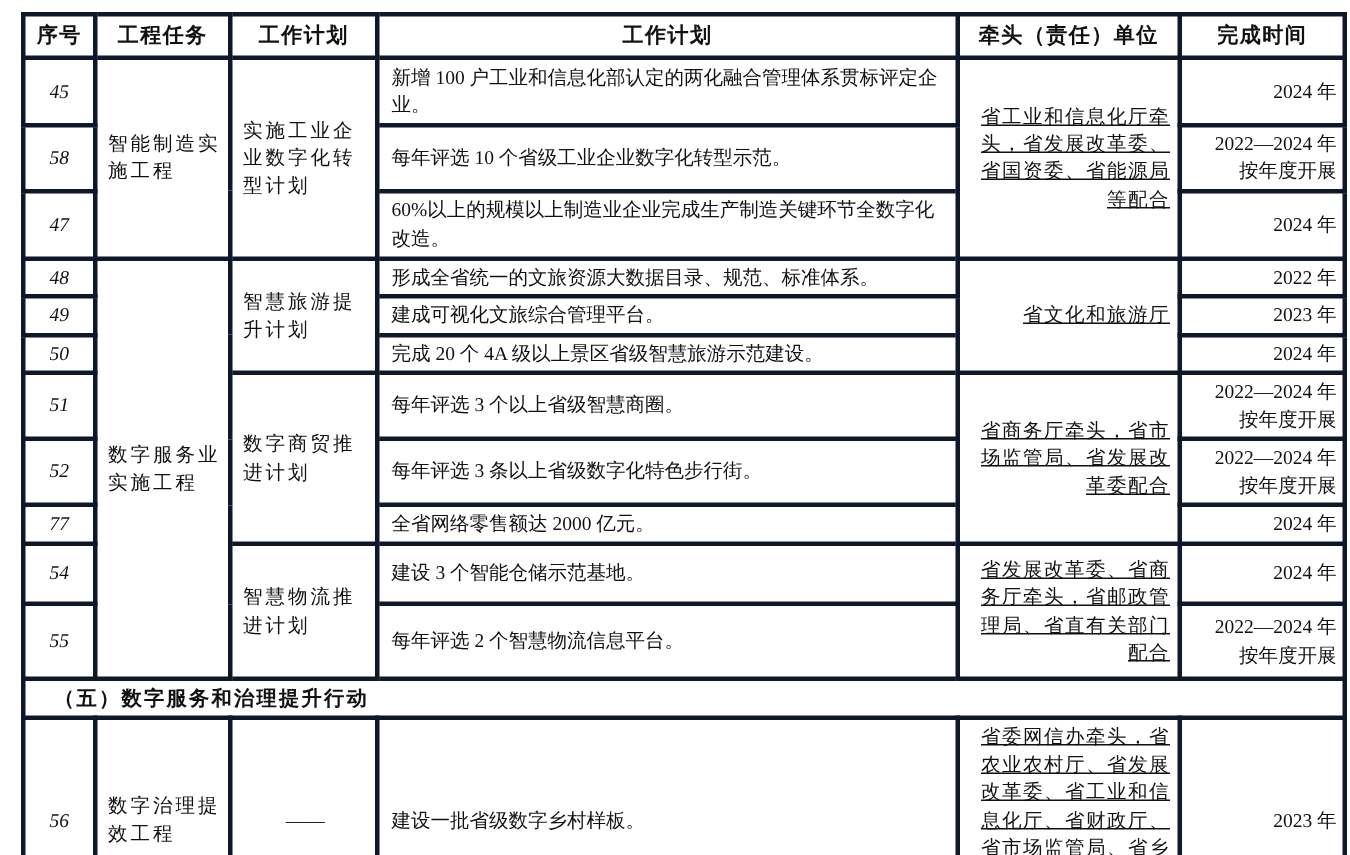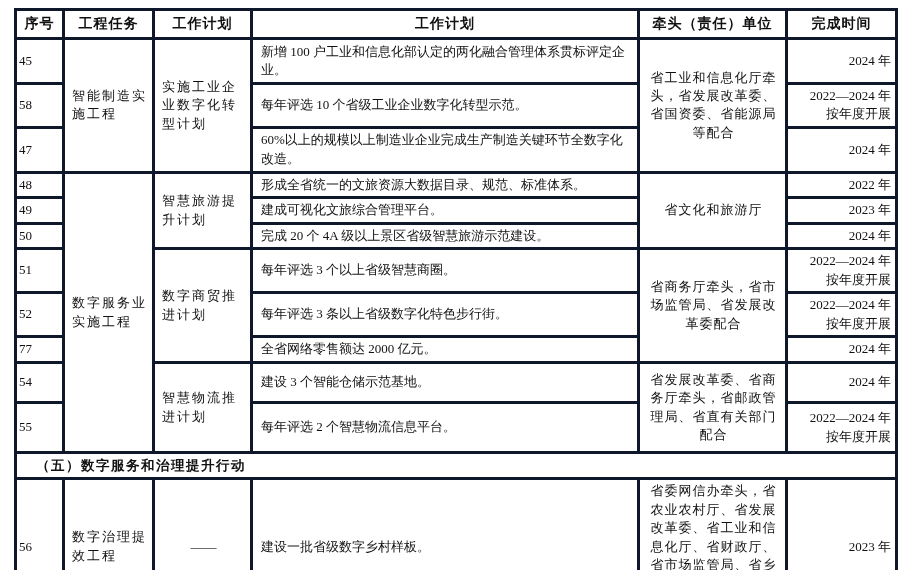--- a/index.html
+++ b/index.html
@@ -38,39 +38,42 @@
   }
   th {
     font-family: "Liberation Sans", "DejaVu Sans", sans-serif;
     font-weight: bold;
     font-size: 14px;
     text-align: center;
     letter-spacing: 1px;
     padding: 3px 2px;
   }
   td.num {
+    text-align: center;
     padding: 2px 2px;
+    font-style: italic;
   }
   td.task, td.plan {
     text-align: left;
     letter-spacing: 2px;
     padding: 2px 5px 2px 7px;
   }
   td.plan-dash {
     text-align: center;
     letter-spacing: 0;
   }
   td.res {
     text-align: left;
     padding: 2px 6px 2px 8px;
   }
   td.unit {
-    text-align: center;
+    text-align: right;
     letter-spacing: 1px;
     padding: 2px 5px 2px 7px;
+    text-decoration: underline;
   }
   td.time {
     text-align: right;
     padding: 2px 4px 2px 9px;
   }
   td.section {
     font-weight: bold;
     font-size: 13.5px;
     letter-spacing: 1.5px;
     text-align: left;

